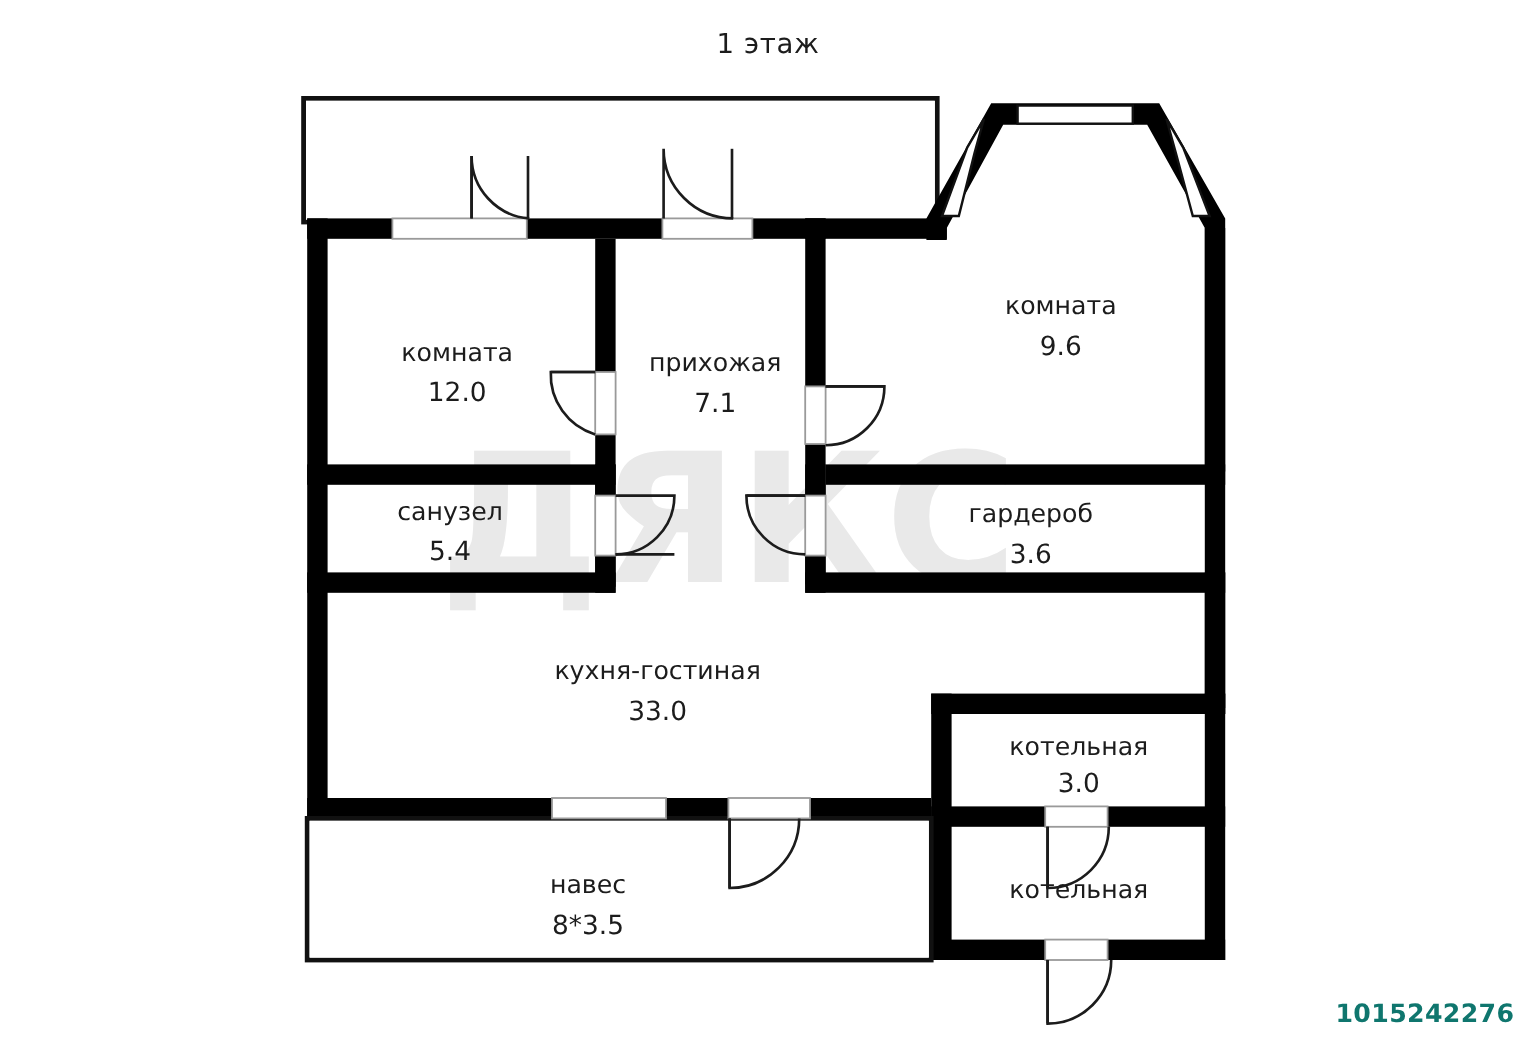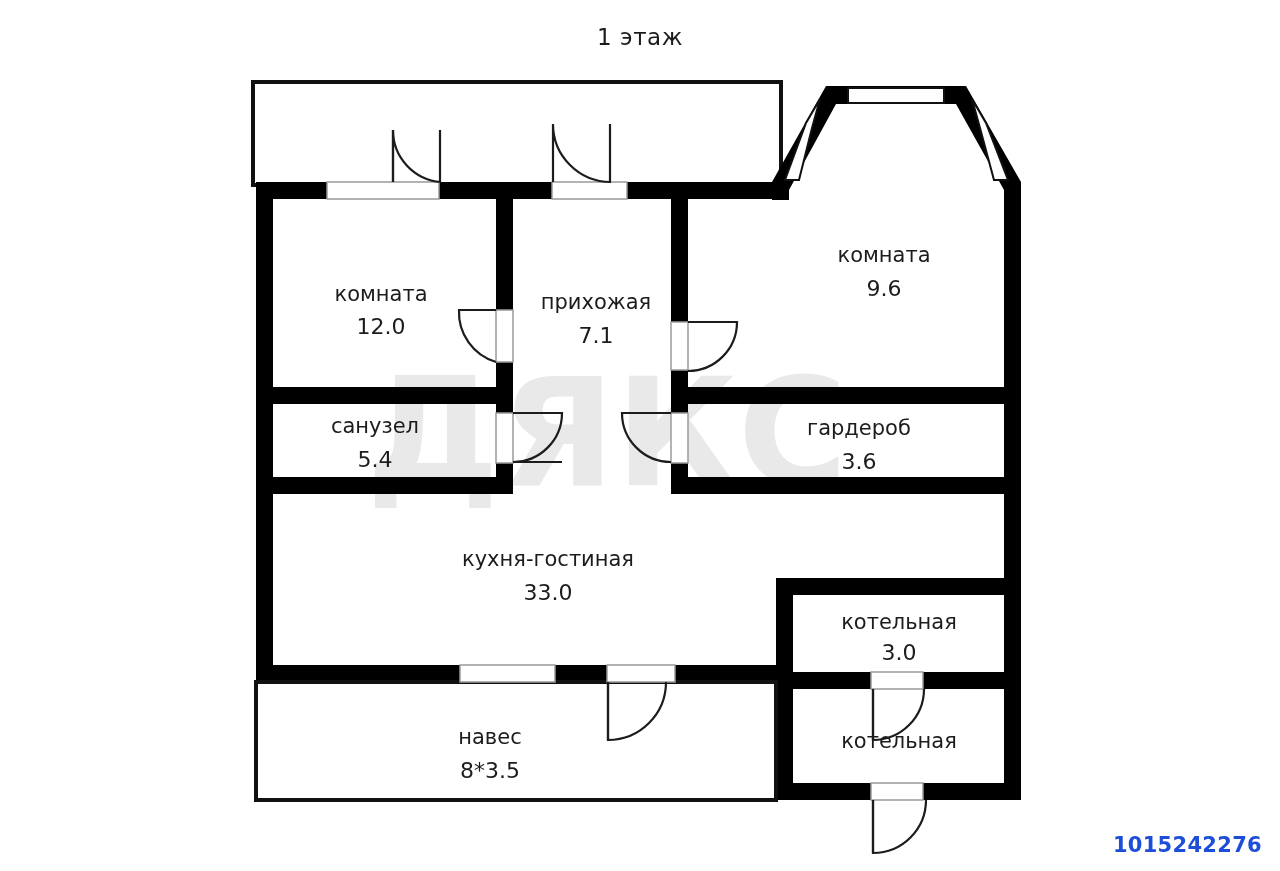--- a/index.html
+++ b/index.html
@@ -29,21 +29,21 @@
     font-size: 23px;
     color: #1c1c1c;
     letter-spacing: 0.5px;
   }
   .listing-id {
     position: absolute;
     right: 18px;
     bottom: 14px;
     font-size: 21px;
     font-weight: bold;
-    color: #1d4ed8;
+    color: #0f766e;
     letter-spacing: 0.3px;
   }
   svg { display: block; }
   .rm-label {
     font-family: "DejaVu Sans", "Liberation Sans", sans-serif;
     font-size: 21px;
     fill: #1c1c1c;
     text-anchor: middle;
   }
   .rm-area {

